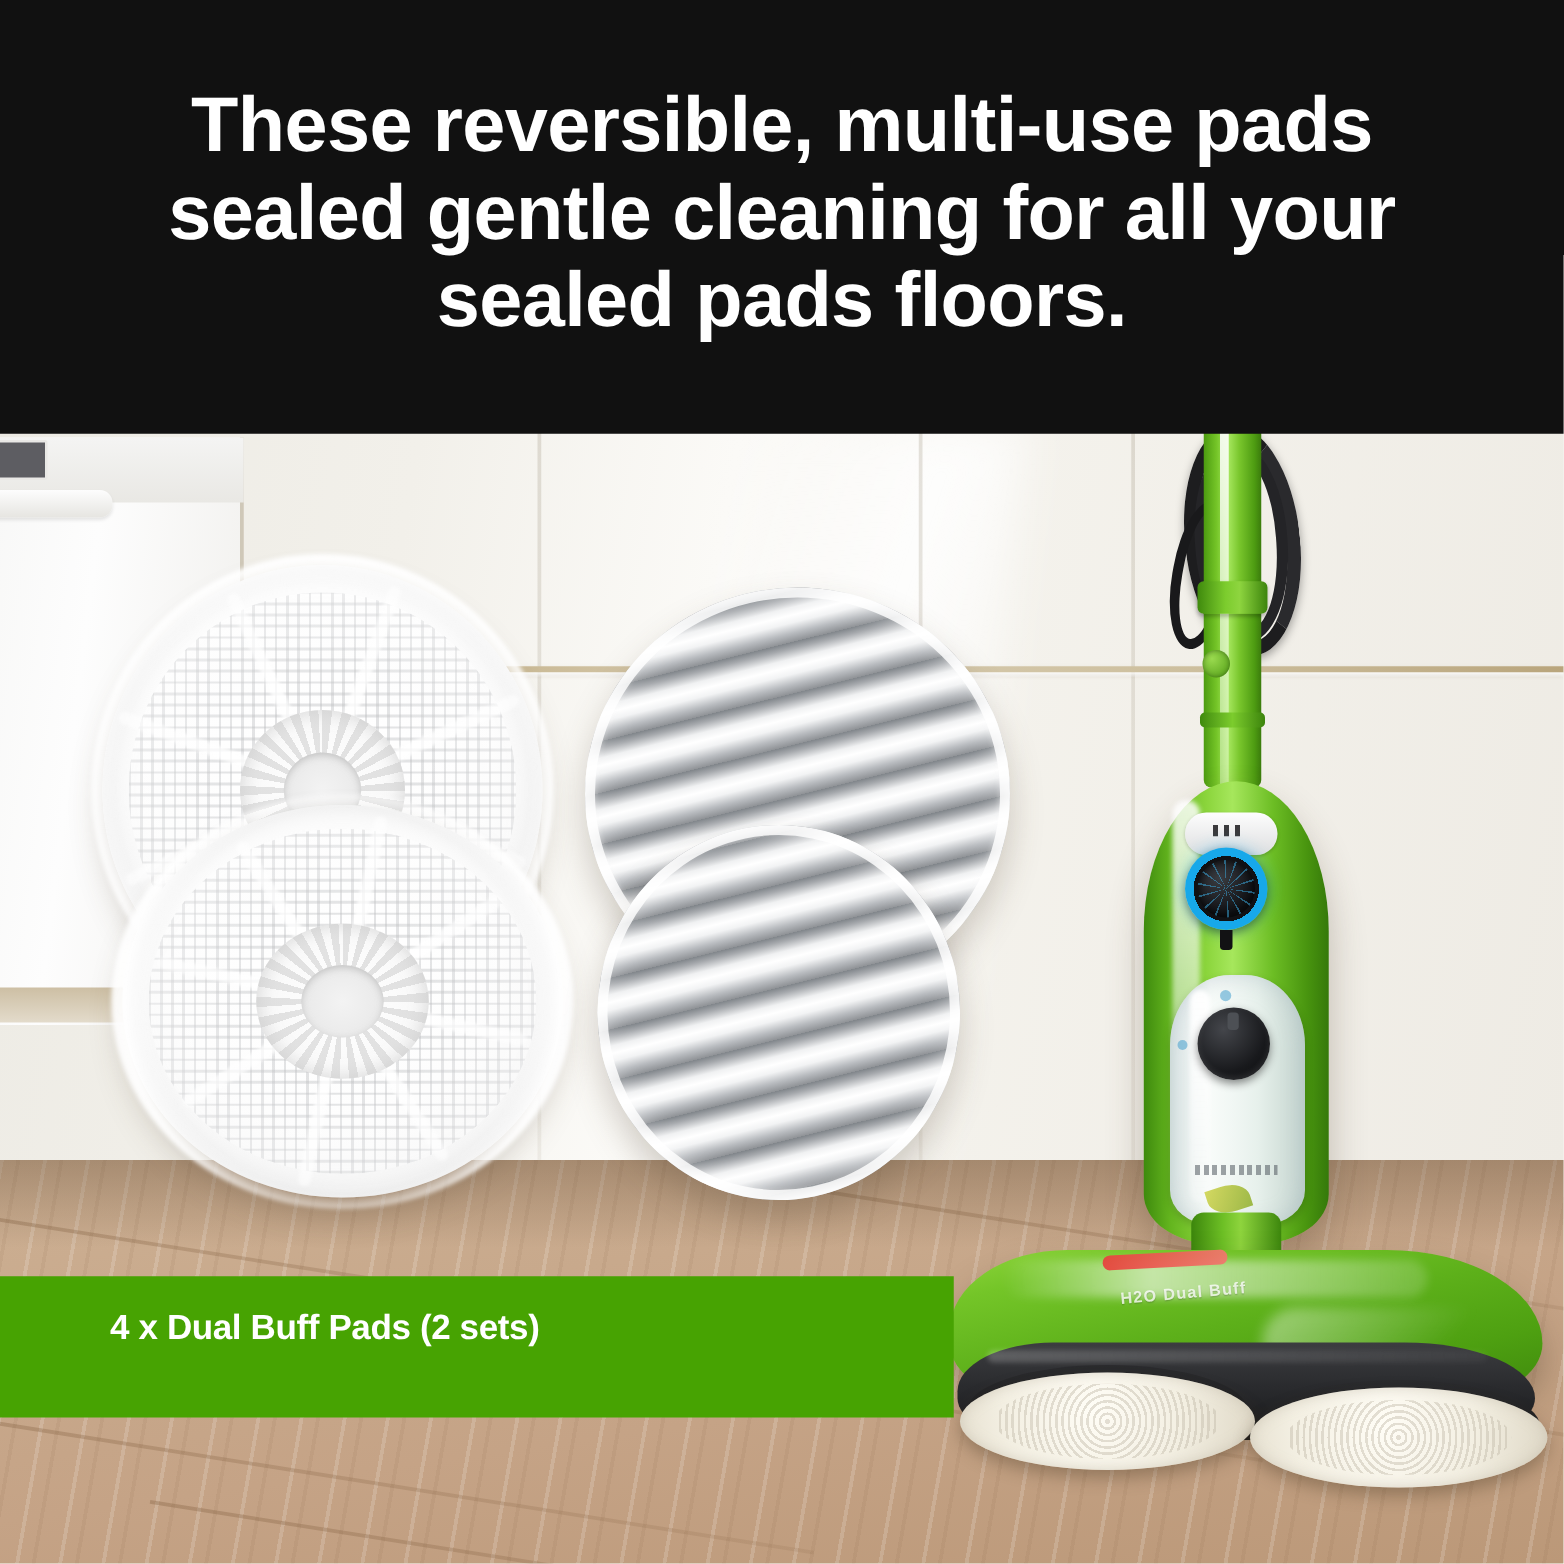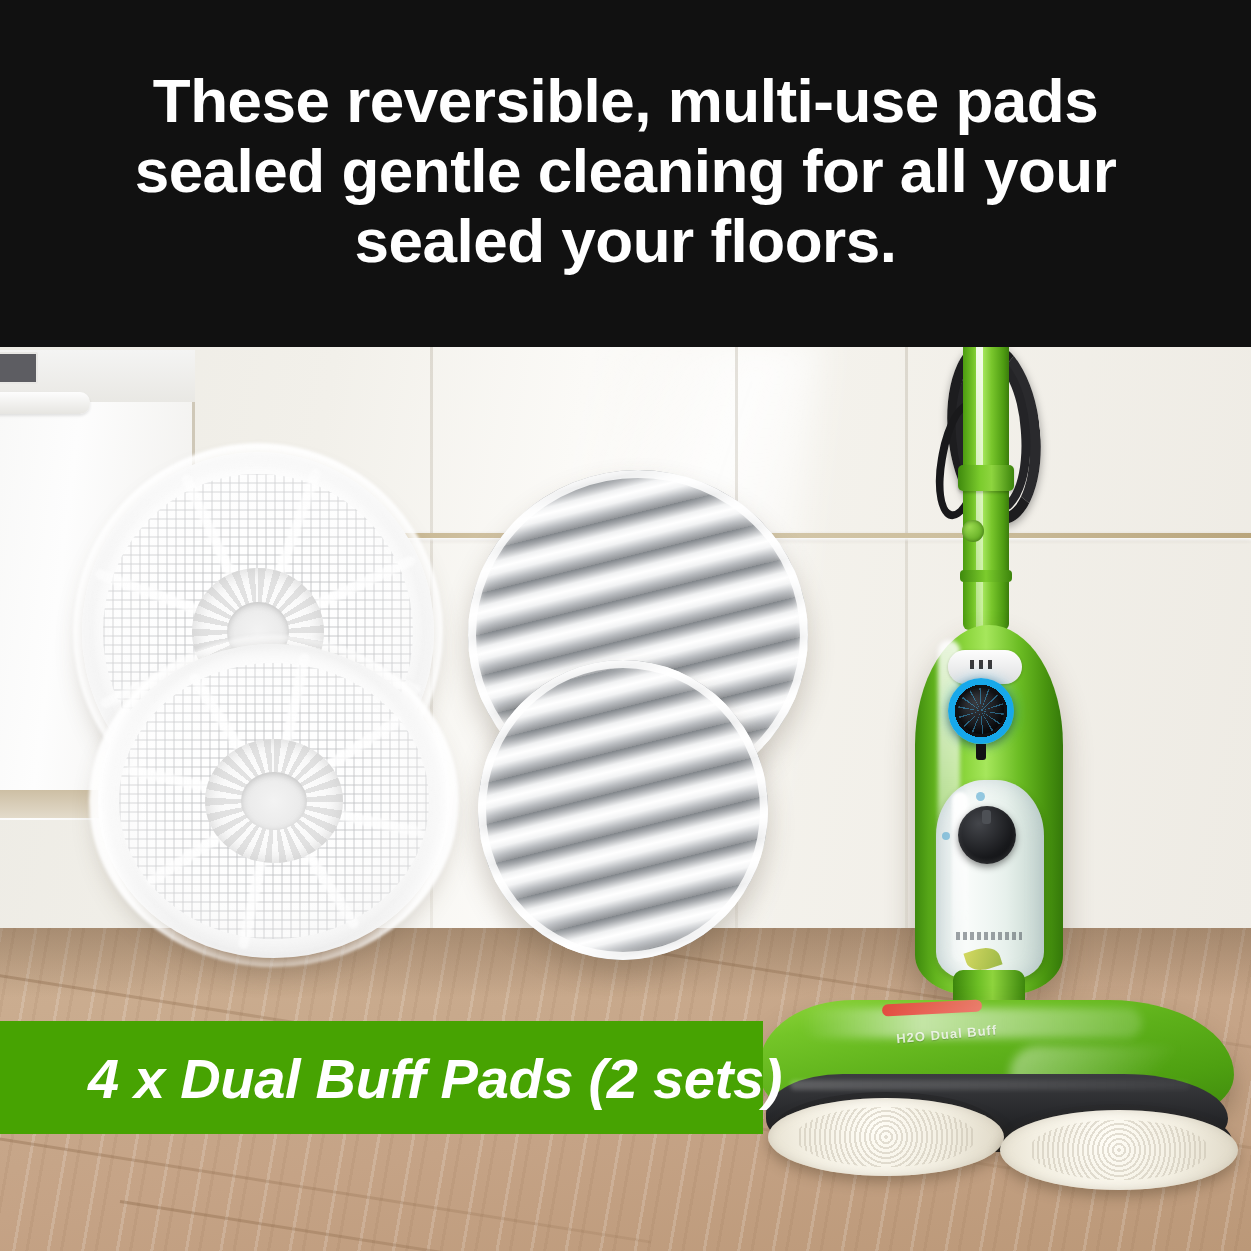--- a/index.html
+++ b/index.html
@@ -232,22 +232,22 @@
   .headline { position:absolute; left:0; top:66px; width:1251px;
               text-align:center; color:#ffffff;
               font-size:62px; line-height:70px; font-weight:bold;
               letter-spacing:-0.5px; }
   .headline span { display:block; }
 
   
   .banner-bottom { position:absolute; left:0; top:1021px; width:763px; height:113px;
                    background:#47a302; }
   .banner-bottom-label { position:absolute; left:88px; top:1046px;
-                         color:#ffffff; font-size:56px; font-weight:bold;
-                         letter-spacing:-0.3px; white-space:nowrap;font-style:italic; }
+                         color:#ffffff; font-size:28px; font-weight:bold;
+                         letter-spacing:-0.3px; white-space:nowrap; }
 </style>
 </head>
 <body>
 
 <div class="stage">
 
   <div class="scene">
 
     <div class="wall"></div>
     <div class="wall-hilite"></div>
@@ -370,19 +370,19 @@
           <div class="mhead-pad-tex"></div>
         </div>
       </div>
     </div>
   </div>
 
   <div class="banner-top"></div>
   <div class="headline">
     <span>These reversible, multi-use pads</span>
     <span>sealed gentle cleaning for all your</span>
-    <span>sealed your floors.</span>
+    <span>sealed pads floors.</span>
   </div>
 
   <div class="banner-bottom"></div>
   <div class="banner-bottom-label">4 x Dual Buff Pads (2 sets)</div>
 
 </div>
 
 </body></html>

